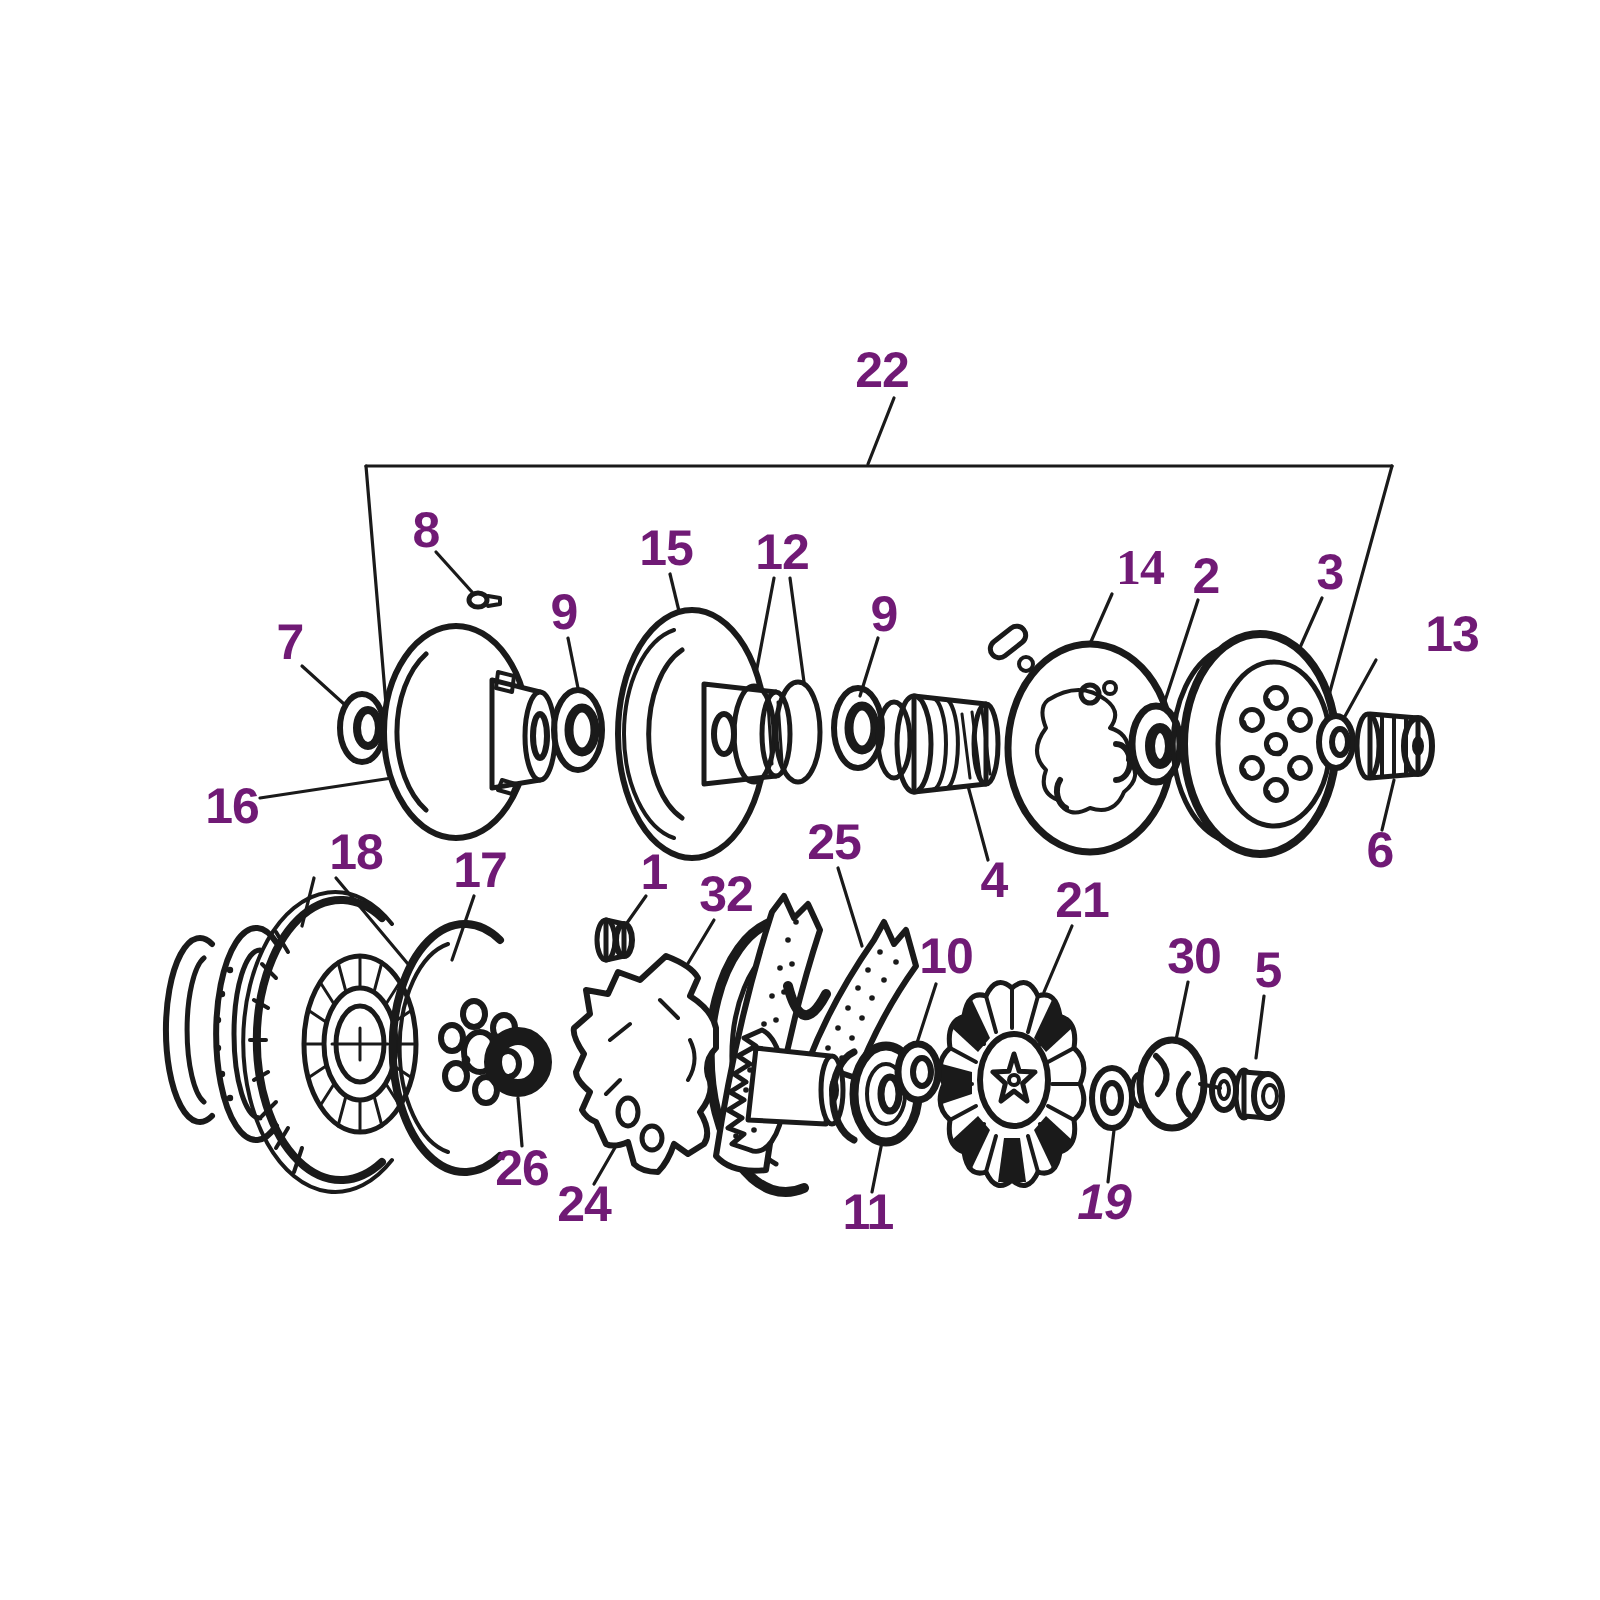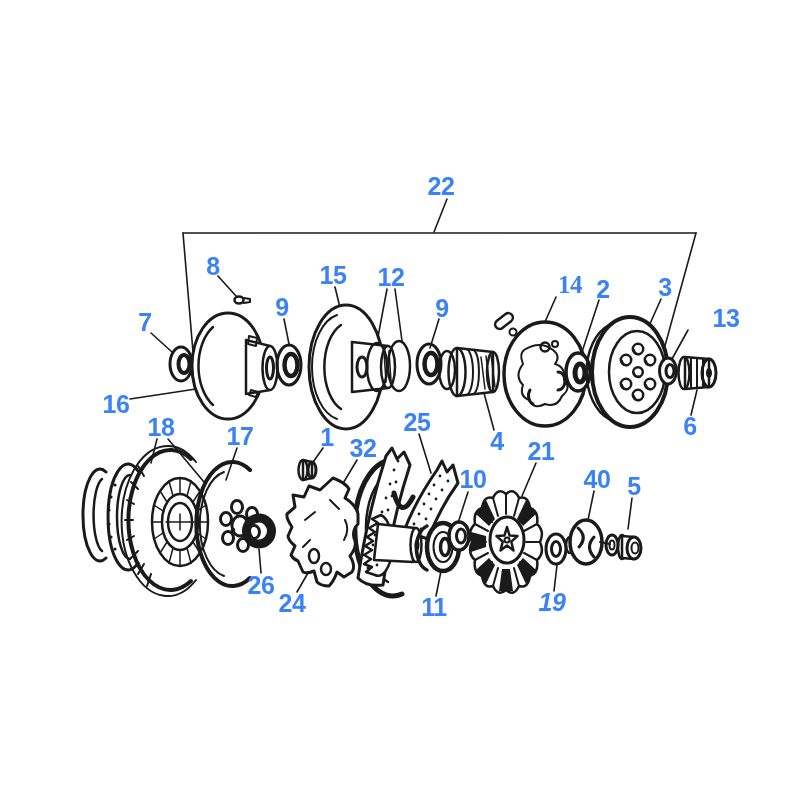--- a/index.html
+++ b/index.html
@@ -1,18 +1,18 @@
 <!DOCTYPE html>
 <html><head>
 <meta charset="utf-8">
 <style>
 html,body{margin:0;padding:0;background:#fff;width:800px;height:800px;font-family:"Liberation Sans",sans-serif;}
 #diagram{position:relative;width:800px;height:800px;background:#fff;}
 #art{position:absolute;left:0;top:0;}
-.callout{position:absolute;transform:translate(-50%,-50%);font-size:25px;font-weight:600;color:#3b82f6;letter-spacing:-0.5px;}
+.callout{position:absolute;transform:translate(-50%,-50%);font-size:25px;font-weight:600;color:#701a75;letter-spacing:-0.5px;}
 svg *{stroke-linecap:round;stroke-linejoin:round;}
 .ln{fill:none;stroke:#1a1a1a;}
 .s15{stroke-width:1.5}.s2{stroke-width:2}.s25{stroke-width:2.5}.s3{stroke-width:3}.s35{stroke-width:3.5}.s4{stroke-width:4}.s45{stroke-width:4.5}.s5{stroke-width:5}.s9{stroke-width:9}
 .wf{fill:#ffffff;stroke:#1a1a1a;}
 .df{fill:#1a1a1a;stroke:none;}
 .leader{fill:none;stroke:#1a1a1a;stroke-width:1.6;}
 </style>
 </head>
 <body>
 
@@ -385,26 +385,26 @@
     <div class="callout" style="left: 282px; top: 307px;">9</div>
     <div class="callout" style="left: 333px; top: 275px;">15</div>
     <div class="callout" style="left: 391px; top: 277px;">12</div>
     <div class="callout" style="left: 442px; top: 308px;">9</div>
     <div class="callout" style="left: 497px; top: 441px;">4</div>
     <div class="callout" style="left: 570px; top: 285px; font-family: Liberation Serif, serif;">14</div>
     <div class="callout" style="left: 603px; top: 289px;">2</div>
     <div class="callout" style="left: 665px; top: 287px;">3</div>
     <div class="callout" style="left: 692px; top: 318px; margin-left: 34px;">13</div>
     <div class="callout" style="left: 690px; top: 426px;">6</div>
-    <div class="callout" style="left: 161px; top: 427px;">18</div>
+    <div class="callout" style="left: 178px; top: 427px;">18</div>
     <div class="callout" style="left: 240px; top: 436px;">17</div>
     <div class="callout" style="left: 261px; top: 585px;">26</div>
     <div class="callout" style="left: 327px; top: 437px;">1</div>
     <div class="callout" style="left: 363px; top: 448px;">32</div>
     <div class="callout" style="left: 292px; top: 603px; text-align: center;">24</div>
     <div class="callout" style="left: 417px; top: 422px;">25</div>
     <div class="callout" style="left: 473px; top: 479px;">10</div>
     <div class="callout" style="left: 434px; top: 607px;">11</div>
     <div class="callout" style="left: 541px; top: 451px;">21</div>
     <div class="callout" style="left: 552px; top: 602px; font-style: italic;">19</div>
-    <div class="callout" style="left: 597px; top: 479px;">40</div>
+    <div class="callout" style="left: 597px; top: 479px;">30</div>
     <div class="callout" style="left: 634px; top: 486px;">5</div>
   </div>
 
 </body></html>

